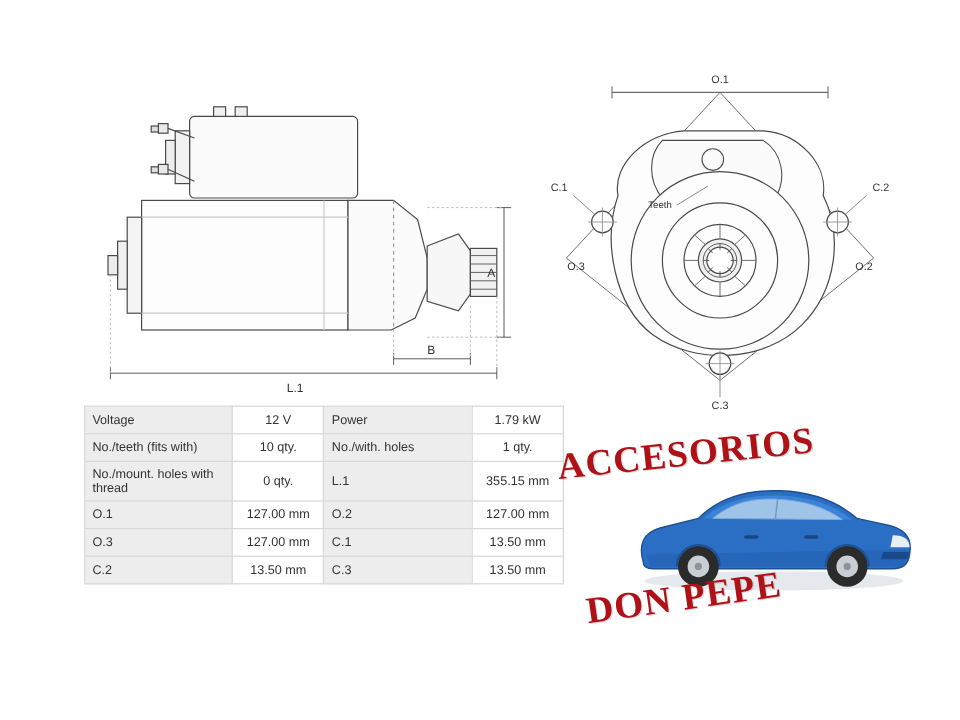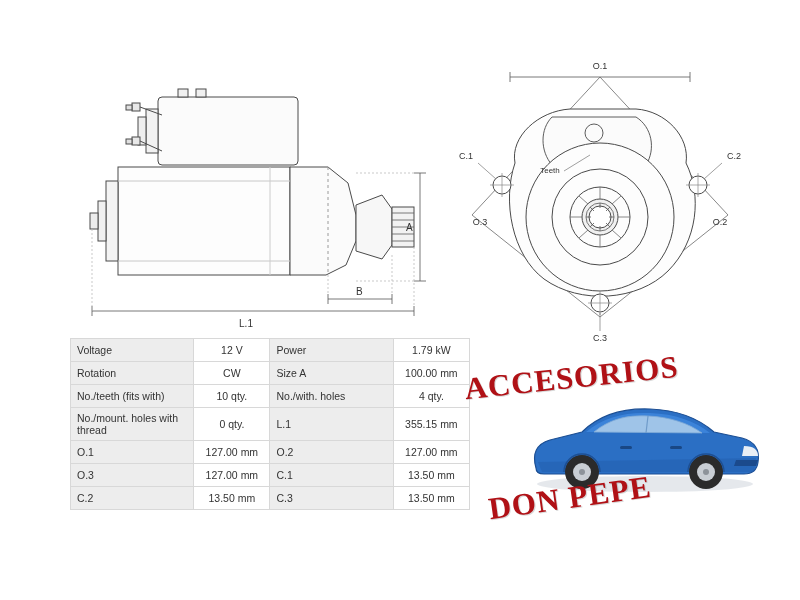--- a/index.html
+++ b/index.html
@@ -272,30 +272,24 @@
 
   <table class="spec-table">
     <tbody>
       <tr>
         <td class="lbl">Voltage</td>
         <td class="val">12 V</td>
         <td class="lbl">Power</td>
         <td class="val">1.79 kW</td>
       </tr>
       <tr>
-        <td class="lbl">Rotation</td>
-        <td class="val">CW</td>
-        <td class="lbl">Size A</td>
-        <td class="val">100.00 mm</td>
-      </tr>
-      <tr>
         <td class="lbl">No./teeth (fits with)</td>
         <td class="val">10 qty.</td>
         <td class="lbl">No./with. holes</td>
-        <td class="val">4 qty.</td>
+        <td class="val">1 qty.</td>
       </tr>
       <tr>
         <td class="lbl">No./mount. holes with thread</td>
         <td class="val">0 qty.</td>
         <td class="lbl">L.1</td>
         <td class="val">355.15 mm</td>
       </tr>
       <tr>
         <td class="lbl">O.1</td>
         <td class="val">127.00 mm</td>

